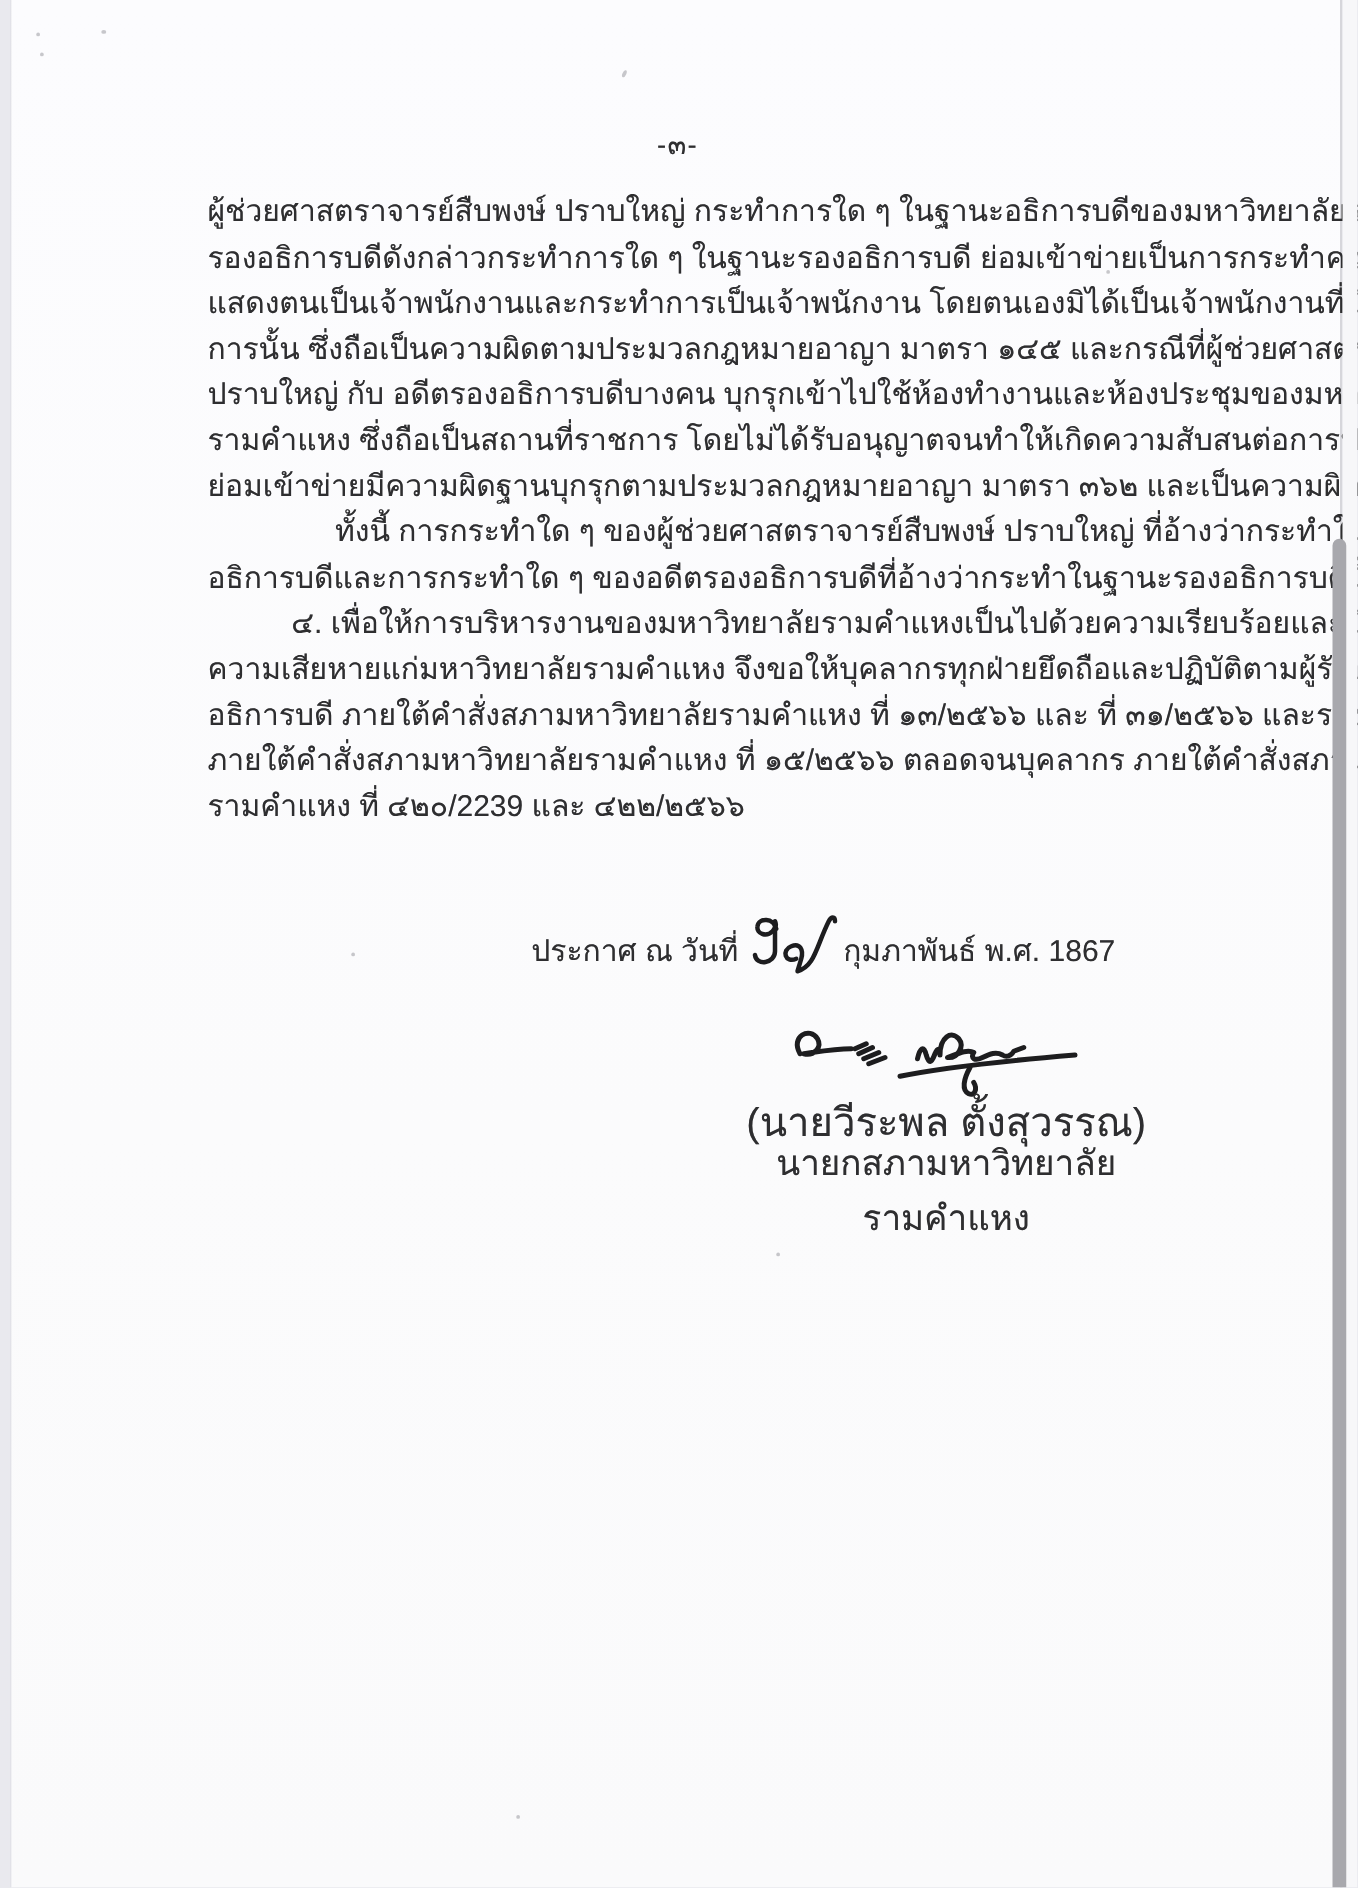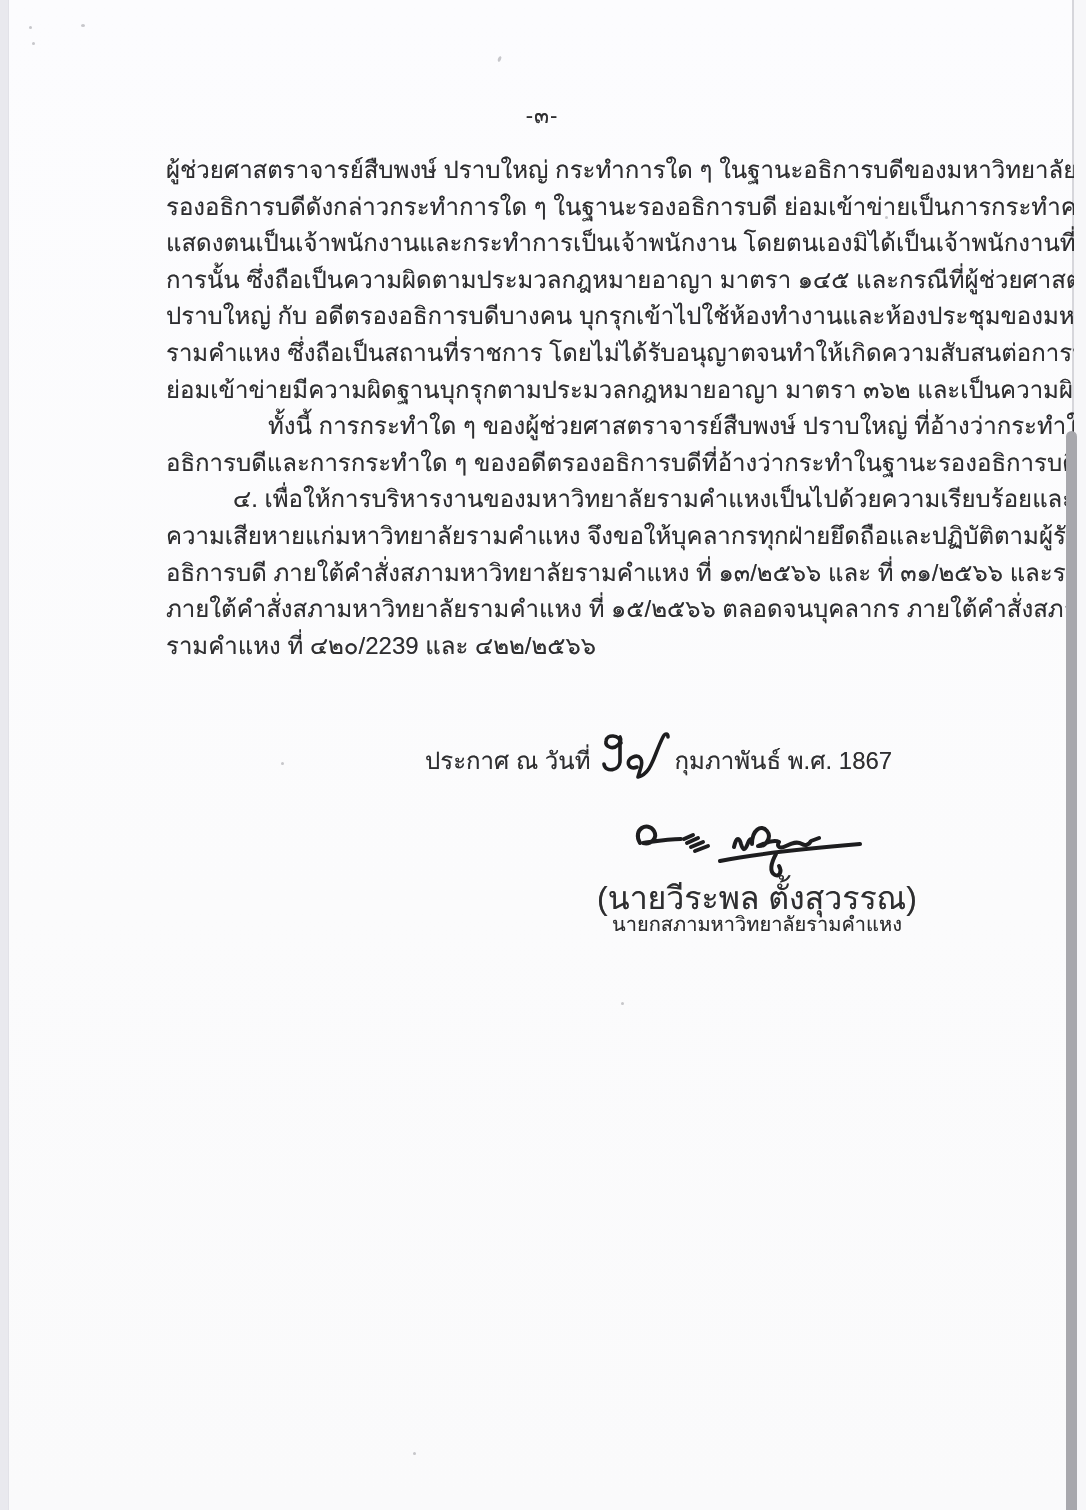--- a/index.html
+++ b/index.html
@@ -64,21 +64,21 @@
     left: 615px; top: 797px;
     width: 252px; height: 88px;
   }
   .signer {
     position: absolute;
     left: 583px; top: 872px;
     width: 330px;
     text-align: center;
   }
   .signer-name { font-size: 32px; height: 36px; }
-  .signer-title { font-size: 20px; }
+  .signer-title { font-size: 28px; }
   .scrollbar-thumb {
     position: absolute;
     left: 1066px; top: 431px;
     width: 11px; height: 1079px;
     background: #a8a8ad;
     border-radius: 6px 6px 0 0;
   }
   .speck {
     position: absolute;
     background: #9a9aa0;

